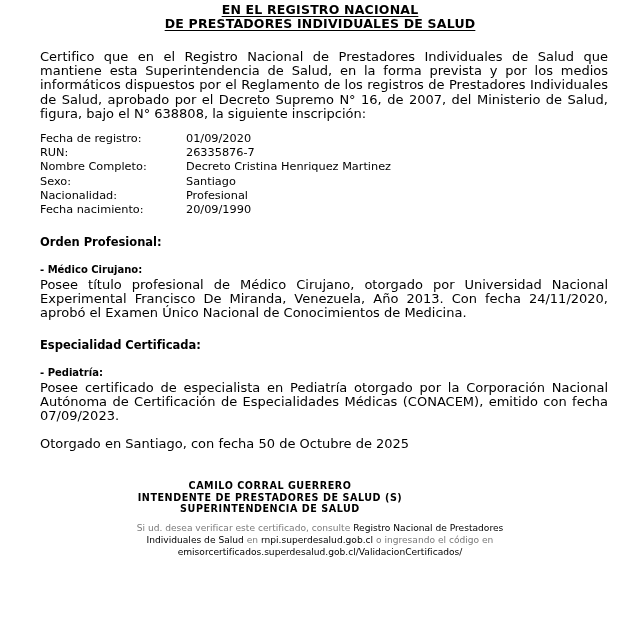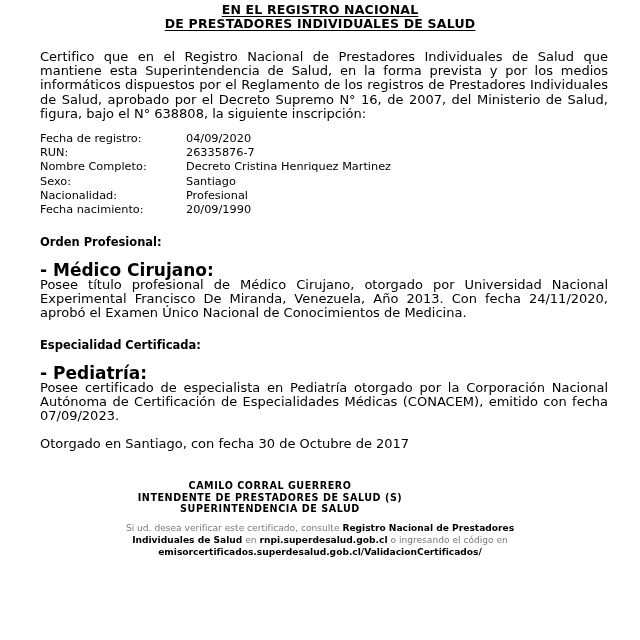--- a/index.html
+++ b/index.html
@@ -62,21 +62,21 @@
   }
   .dlabel{width:146px;flex:0 0 146px;}
   .dvalue{flex:1 1 auto;}
   
   .heading{
     font-size:11.5px;
     font-weight:bold;
     line-height:14.2px;
   }
   .subheading{
-    font-size:17px;
+    font-size:10px;
     font-weight:bold;
     line-height:14.2px;
   }
   
   .sig-area{
     position:absolute;
     left:0;
     top:398px;
     width:640px;
     height:72px;
@@ -100,21 +100,21 @@
   .footer{
     position:absolute;
     left:70px;
     top:511px;
     width:500px;
     text-align:center;
     font-size:9.1px;
     line-height:11.8px;
     color:#7a7a7a;
   }
-  .footer b{color:#000000;font-weight:bold;margin-top:20px;}
+  .footer b{color:#000000;font-weight:normal;margin-top:20px;}
   .footer-line{white-space:nowrap;}
 </style>
 </head>
 <body>
 
 <div class="page">
 
   <div class="title-block">
     <div class="title-line">EN EL REGISTRO NACIONAL</div>
     <div class="title-line">DE PRESTADORES INDIVIDUALES DE SALUD</div>
@@ -122,21 +122,21 @@
 
   <div class="content">
 
     <p class="para">Certifico que en el Registro Nacional de Prestadores Individuales de Salud que mantiene esta Superintendencia de Salud, en la forma prevista y por los medios informáticos dispuestos por el Reglamento de los registros de Prestadores Individuales de Salud, aprobado por el Decreto Supremo N° 16, de 2007, del Ministerio de Salud, figura, bajo el N° 638808, la siguiente inscripción:</p>
 
     <div class="gap-11"></div>
 
     <div class="datagrid">
       <div class="datarow">
         <span class="dlabel">Fecha de registro:</span>
-        <span class="dvalue">04/09/2020</span>
+        <span class="dvalue">01/09/2020</span>
       </div>
       <div class="datarow">
         <span class="dlabel">RUN:</span>
         <span class="dvalue">26335876-7</span>
       </div>
       <div class="datarow">
         <span class="dlabel">Nombre Completo:</span>
         <span class="dvalue">Decreto Cristina Henriquez Martinez</span>
       </div>
       <div class="datarow">
@@ -166,21 +166,21 @@
 
     <div class="heading">Especialidad Certificada:</div>
 
     <div class="gap-14"></div>
 
     <div class="subheading">- Pediatría:</div>
     <p class="para">Posee certificado de especialista en Pediatría otorgado por la Corporación Nacional Autónoma de Certificación de Especialidades Médicas (CONACEM), emitido con fecha 07/09/2023.</p>
 
     <div class="gap-14"></div>
 
-    <p class="para">Otorgado en Santiago, con fecha 30 de Octubre de 2017</p>
+    <p class="para">Otorgado en Santiago, con fecha 50 de Octubre de 2025</p>
 
   </div>
 
   <div class="sig-area">
 
     
 
     
 
   </div>

